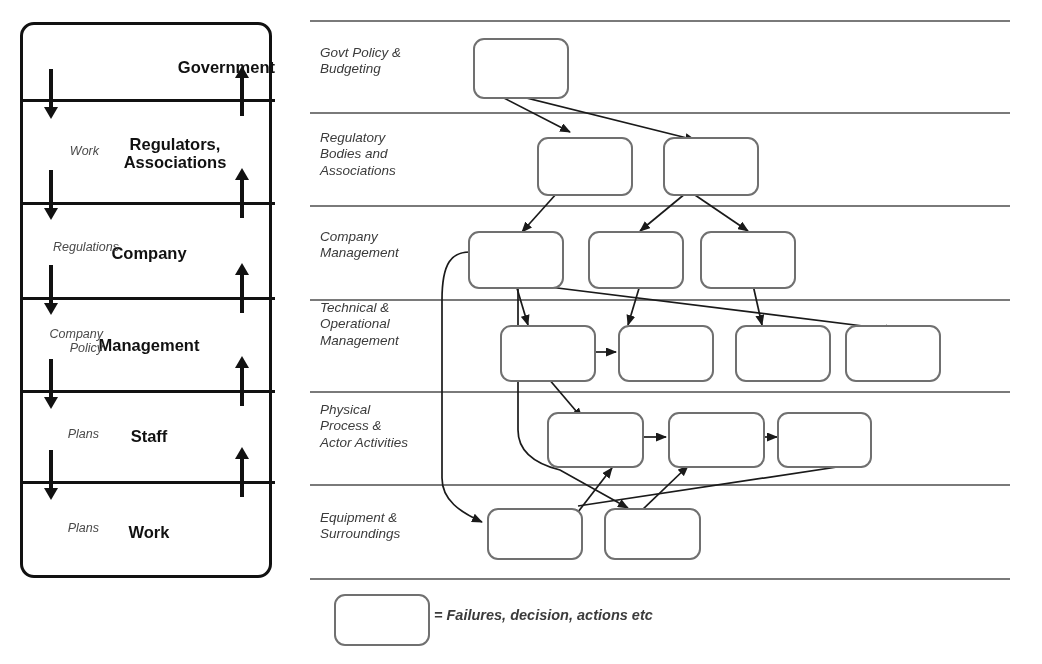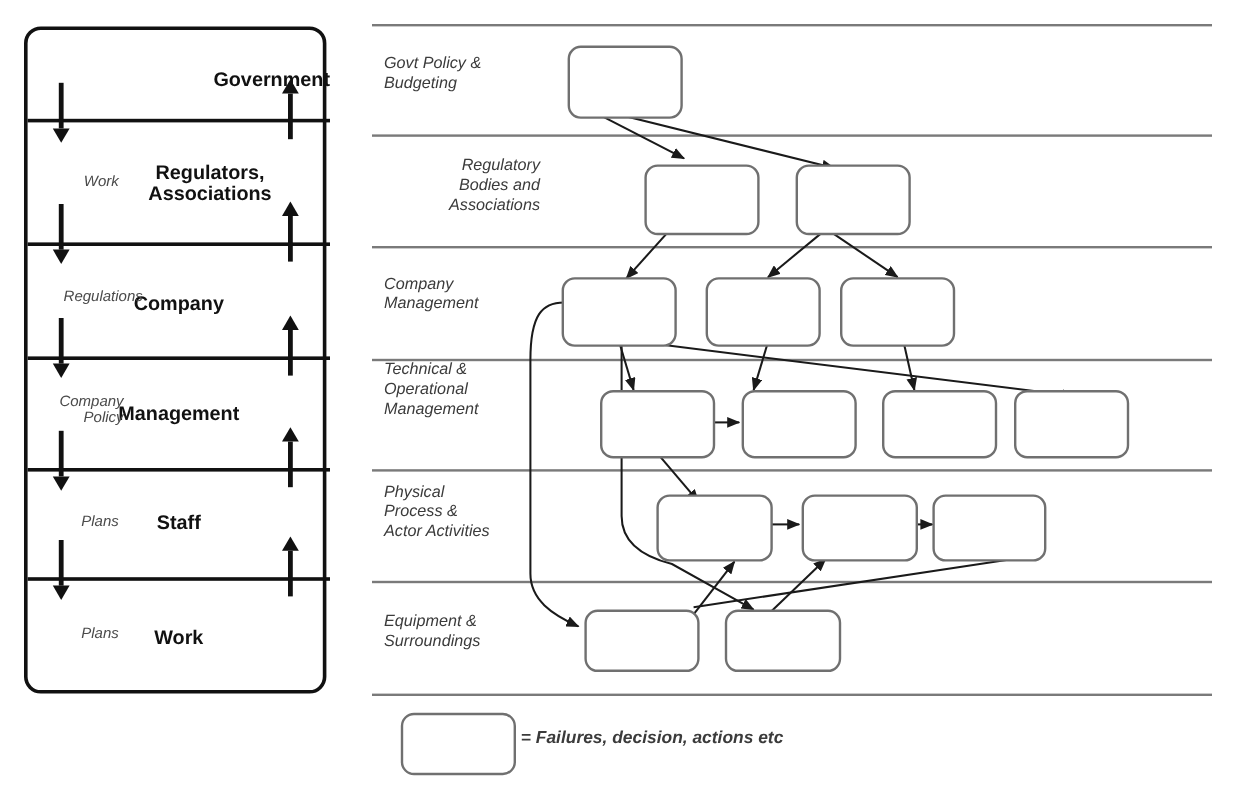--- a/index.html
+++ b/index.html
@@ -136,21 +136,21 @@
 
     <div class="band-rule" style="top:20px;"></div>
     <div class="band-rule" style="top:112px;"></div>
     <div class="band-rule" style="top:205px;"></div>
     <div class="band-rule" style="top:299px;"></div>
     <div class="band-rule" style="top:391px;"></div>
     <div class="band-rule" style="top:484px;"></div>
     <div class="band-rule" style="top:578px;"></div>
 
     <div class="band-label" style="top:45px;">Govt Policy &amp;<br>Budgeting</div>
-    <div class="band-label" style="top:130px;text-align:right;">Regulatory<br>Bodies and<br>Associations</div>
+    <div class="band-label" style="top:130px;">Regulatory<br>Bodies and<br>Associations</div>
     <div class="band-label" style="top:229px;">Company<br>Management</div>
     <div class="band-label" style="top:300px;">Technical &amp;<br>Operational<br>Management</div>
     <div class="band-label" style="top:402px;">Physical<br>Process &amp;<br>Actor Activities</div>
     <div class="band-label" style="top:510px;">Equipment &amp;<br>Surroundings</div>
 
     <svg id="edge-layer" viewBox="0 0 732 664">
       <defs>
         <marker id="ah" markerWidth="11" markerHeight="9" refX="10" refY="4.5" orient="auto" markerUnits="userSpaceOnUse">
           <path d="M0,0 L11,4.5 L0,9 z" fill="#1a1a1a"></path>
         </marker>

